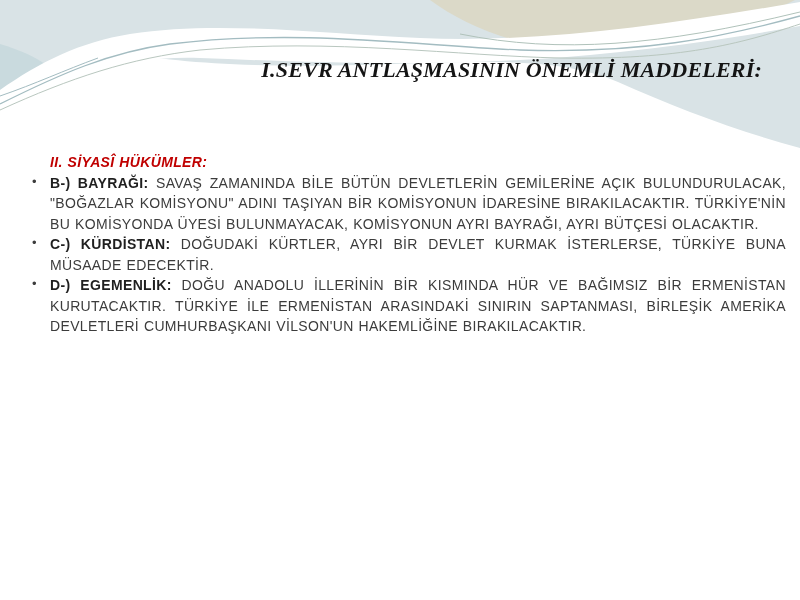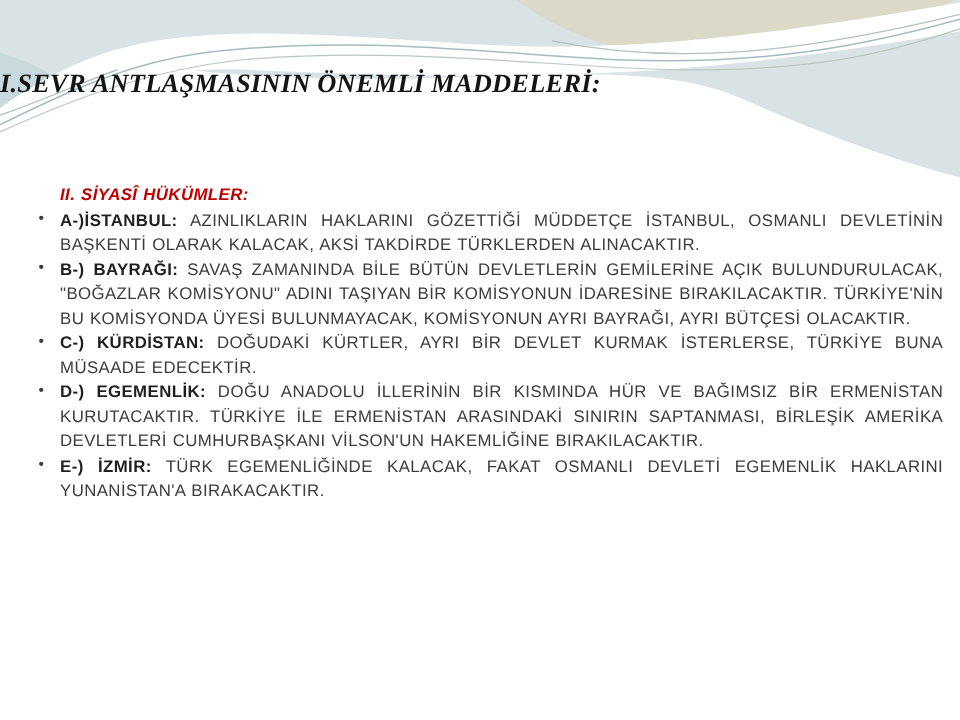--- a/index.html
+++ b/index.html
@@ -3,21 +3,21 @@
 <meta charset="utf-8">
 <style>
   html,body { margin:0; padding:0; background:#ffffff; }
   body { width:800px; height:600px; overflow:hidden; font-family:"Liberation Sans",sans-serif; }
   .slide { position:relative; width:800px; height:600px; background:#ffffff; }
 
   .waves { position:absolute; top:0; left:0; width:800px; height:160px; }
 
   .title {
     position:absolute; top:57px; left:0; width:762px;
-    text-align:left;
+    text-align:right;
     font-family:"Liberation Serif",serif;
     font-style:italic; font-weight:bold;
     font-size:22px; color:#141414; letter-spacing:0.2px;
   }
 
   .content { position:absolute; top:152px; left:30px; width:756px; }
   .content ul { list-style:none; margin:0; padding:0; }
   .content li {
     position:relative; padding-left:20px;
     text-align:justify;
@@ -62,25 +62,23 @@
   <div class="title">I.SEVR ANTLAŞMASININ ÖNEMLİ MADDELERİ:</div>
 
   <div class="content">
     <ul>
 
 
 
 
       <li class="hd"><span>II. SİYASÎ HÜKÜMLER:</span></li>
 
-      <li class="bl"><span class="b">A-)İSTANBUL:</span> <span>AZINLIKLARIN HAKLARINI GÖZETTİĞİ MÜDDETÇE İSTANBUL, OSMANLI DEVLETİNİN BAŞKENTİ OLARAK KALACAK, AKSİ TAKDİRDE TÜRKLERDEN ALINACAKTIR.</span></li>
 
       <li class="bl"><span class="b">B-) BAYRAĞI:</span> <span>SAVAŞ ZAMANINDA BİLE BÜTÜN DEVLETLERİN GEMİLERİNE AÇIK BULUNDURULACAK, "BOĞAZLAR KOMİSYONU" ADINI TAŞIYAN BİR KOMİSYONUN İDARESİNE BIRAKILACAKTIR. TÜRKİYE'NİN BU KOMİSYONDA ÜYESİ BULUNMAYACAK, KOMİSYONUN AYRI BAYRAĞI, AYRI BÜTÇESİ OLACAKTIR.</span></li>
 
       <li class="bl"><span class="b">C-) KÜRDİSTAN:</span> <span>DOĞUDAKİ KÜRTLER, AYRI BİR DEVLET KURMAK İSTERLERSE, TÜRKİYE BUNA MÜSAADE EDECEKTİR.</span></li>
 
       <li class="bl"><span class="b">D-) EGEMENLİK:</span> <span>DOĞU ANADOLU İLLERİNİN BİR KISMINDA HÜR VE BAĞIMSIZ BİR ERMENİSTAN KURUTACAKTIR. TÜRKİYE İLE ERMENİSTAN ARASINDAKİ SINIRIN SAPTANMASI, BİRLEŞİK AMERİKA DEVLETLERİ CUMHURBAŞKANI VİLSON'UN HAKEMLİĞİNE BIRAKILACAKTIR.</span></li>
 
-      <li class="bl"><span class="b">E-) İZMİR:</span> <span>TÜRK EGEMENLİĞİNDE KALACAK, FAKAT OSMANLI DEVLETİ EGEMENLİK HAKLARINI YUNANİSTAN'A BIRAKACAKTIR.</span></li>
 
     </ul>
   </div>
 </div>
 
 </body></html>

